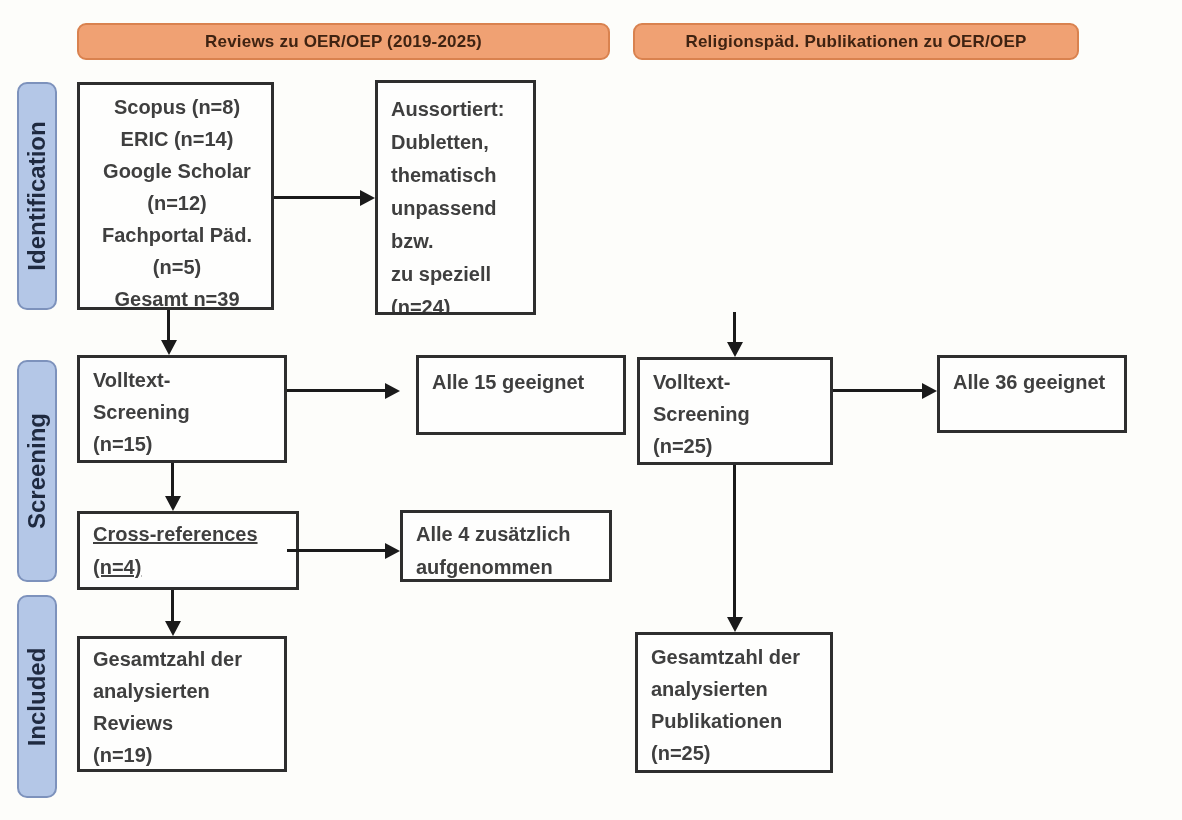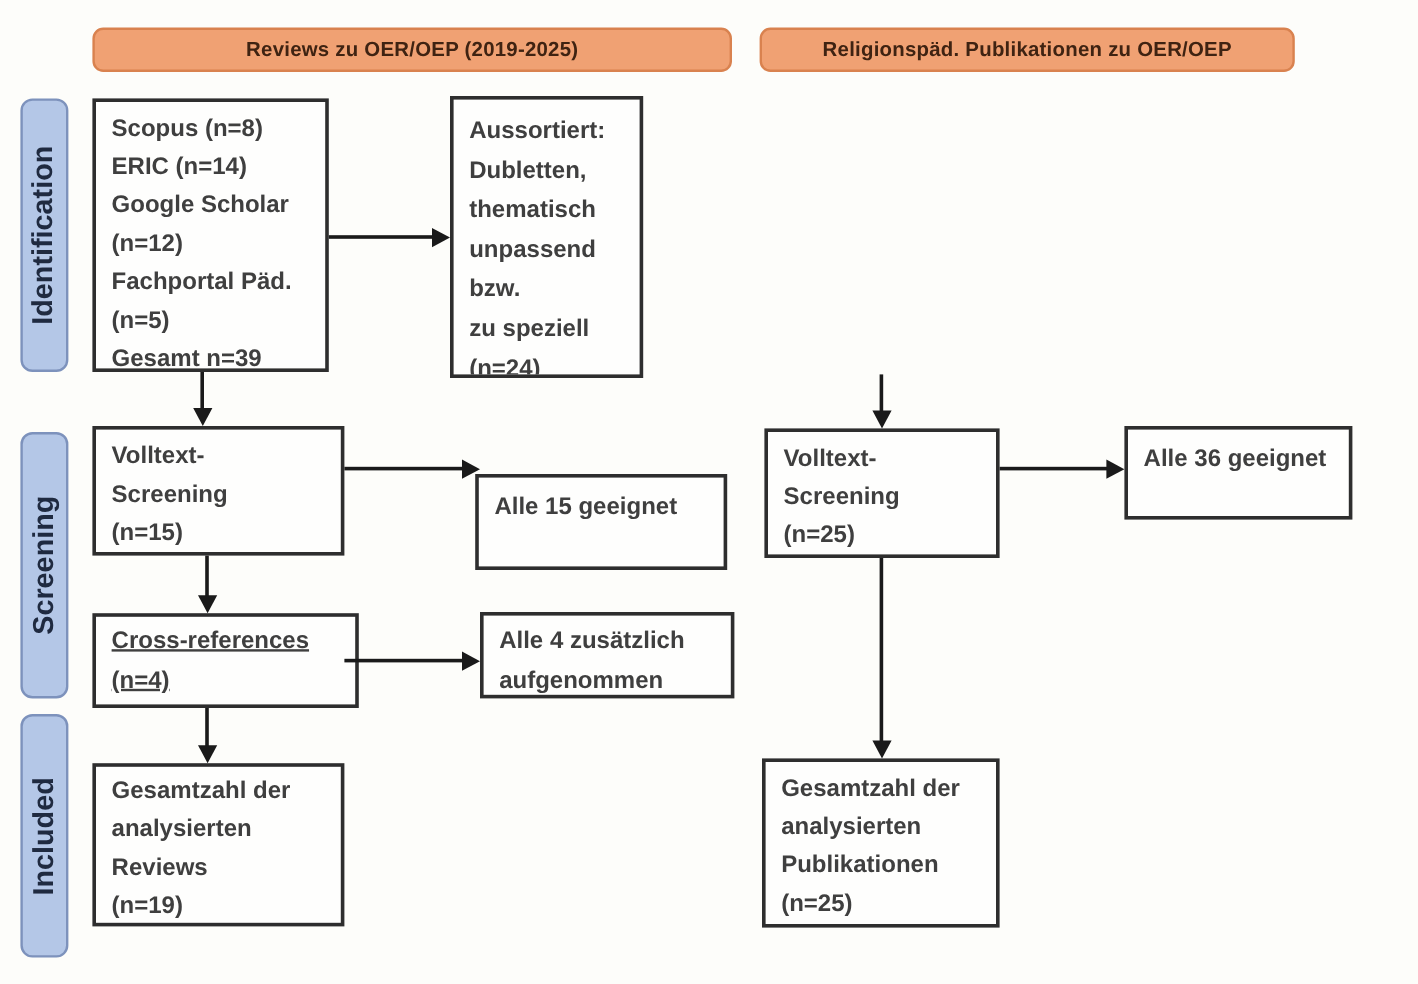--- a/index.html
+++ b/index.html
@@ -96,37 +96,37 @@
   <div class="stage" style="left:17px;top:82px;width:40px;height:228px;">
     <span class="rot">Identification</span>
   </div>
   <div class="stage" style="left:17px;top:360px;width:40px;height:222px;">
     <span class="rot">Screening</span>
   </div>
   <div class="stage" style="left:17px;top:595px;width:40px;height:203px;">
     <span class="rot">Included</span>
   </div>
 
-  <div class="node" style="left:77px;top:82px;width:197px;height:228px;">Scopus (n=8)
+  <div class="node" style="left:77px;top:82px;width:197px;height:228px;text-align:center;">Scopus (n=8)
 ERIC (n=14)
 Google Scholar
 (n=12)
 Fachportal Päd.
 (n=5)
 Gesamt n=39</div>
   <div class="node" style="left:375px;top:80px;width:161px;height:235px;padding-top:10px;line-height:33px;">Aussortiert:
 Dubletten,
 thematisch
 unpassend bzw.
 zu speziell
 (n=24)</div>
   <div class="node" style="left:77px;top:355px;width:210px;height:108px;">Volltext-
 Screening
 (n=15)</div>
-  <div class="node" style="left:396px;top:355px;width:210px;height:80px;padding-top:8px;margin-top:40px;">Alle 15 geeignet</div>
+  <div class="node" style="left:416px;top:355px;width:210px;height:80px;padding-top:8px;">Alle 15 geeignet</div>
   <div class="node" style="left:77px;top:511px;width:222px;height:79px;padding-top:4px;line-height:33px;text-decoration:underline;">Cross-references
 (n=4)</div>
   <div class="node" style="left:400px;top:510px;width:212px;height:72px;padding-top:5px;line-height:33px;">Alle 4 zusätzlich
 aufgenommen</div>
   <div class="node" style="left:77px;top:636px;width:210px;height:136px;padding-top:4px;">Gesamtzahl der
 analysierten
 Reviews
 (n=19)</div>
 
   <div class="node" style="left:637px;top:357px;width:196px;height:108px;">Volltext-

